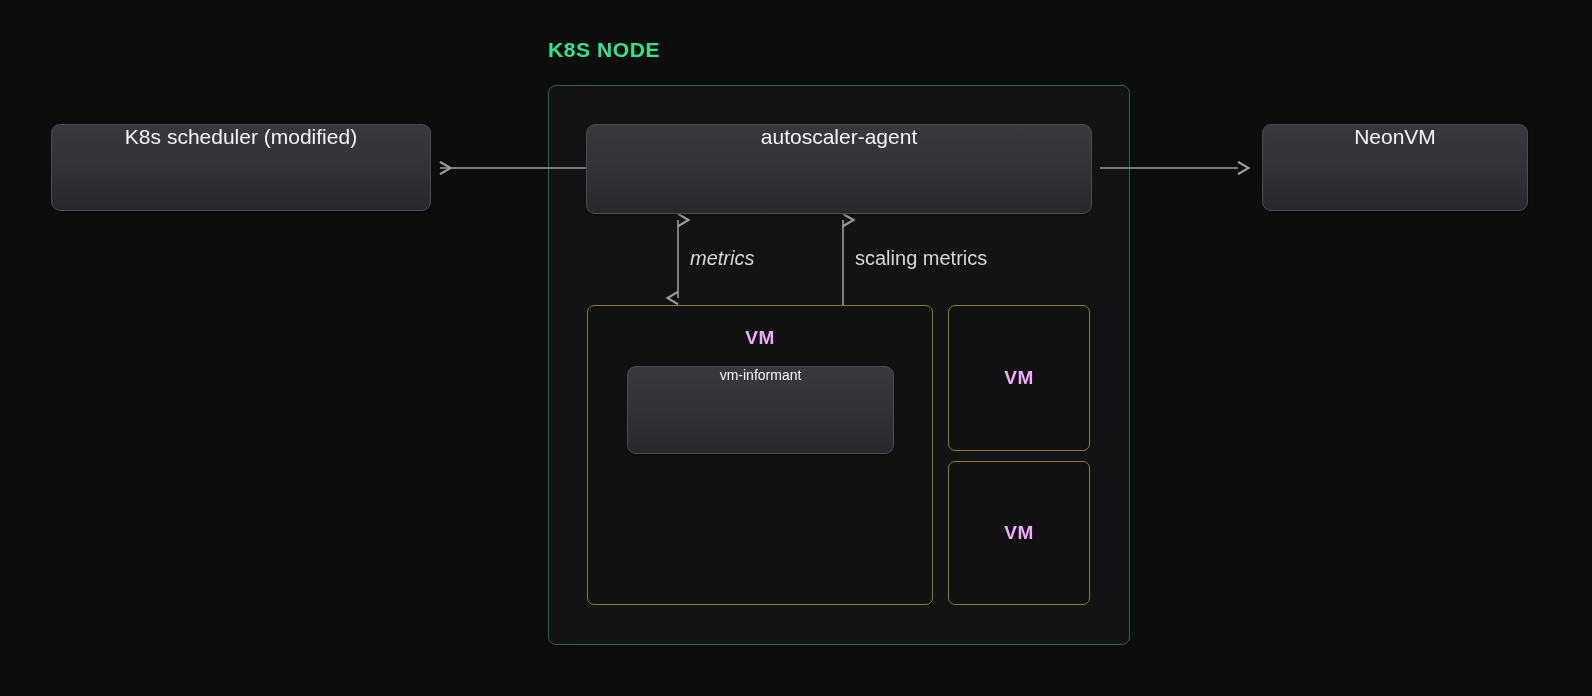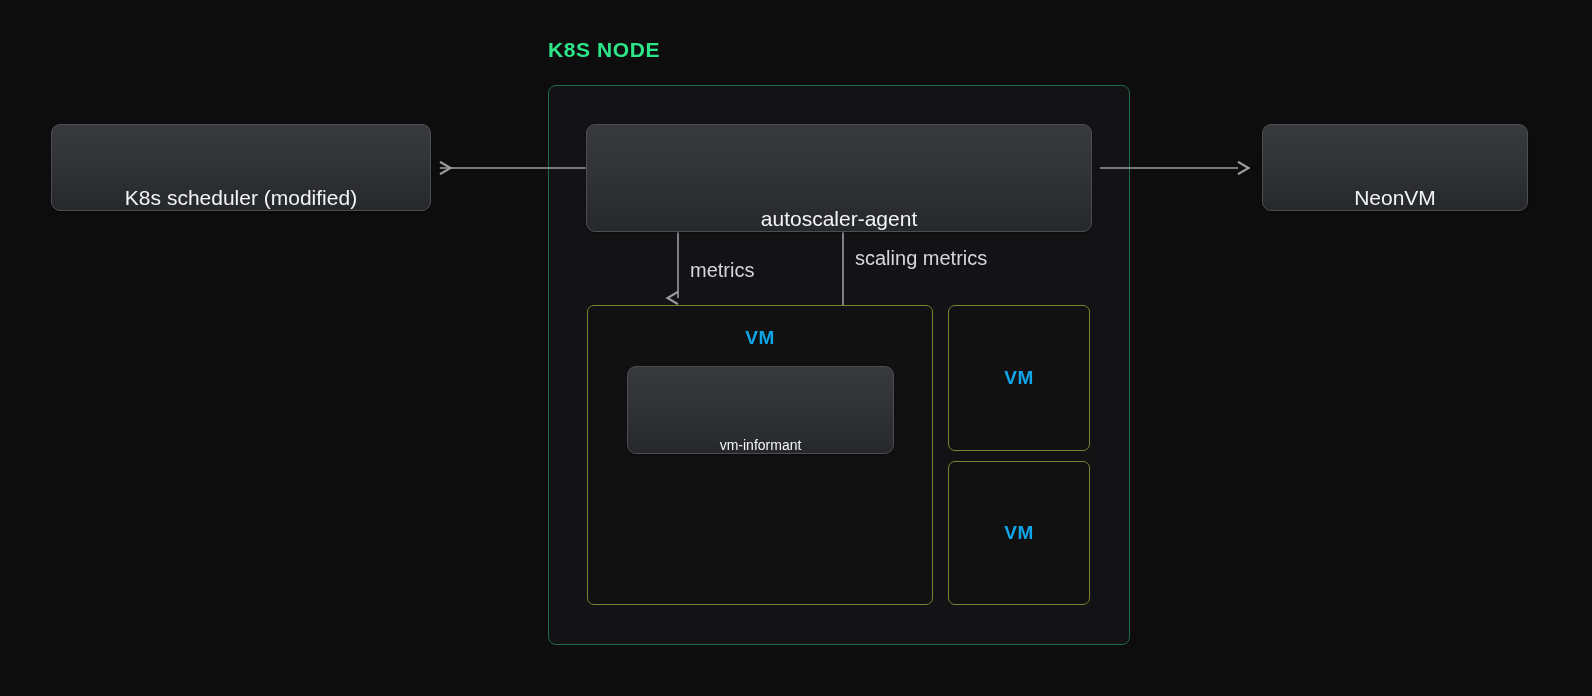--- a/index.html
+++ b/index.html
@@ -45,47 +45,47 @@
     background: #131316;
   }
 
   
   .card {
     position: absolute;
     border: 1px solid #4b4e53;
     border-radius: 9px;
     background: linear-gradient(180deg, #38393d 0%, #323337 45%, #27282b 100%);
     display: flex;
-    align-items: flex-end;
+    align-items: flex-start;
     justify-content: center;
     color: #f2f4f6;
     font-size: 21px;
     box-shadow: 0 1px 2px rgba(0,0,0,.5);
   }
 
   .card-k8s-scheduler { left: 51px;   top: 124px; width: 380px; height: 87px; }
   .card-neonvm        { left: 1246px; top: 124px; width: 266px; height: 87px; margin-left: 16px; }
-  .card-autoscaler    { left: 586px;  top: 124px; width: 506px; height: 108px; }
+  .card-autoscaler    { left: 586px;  top: 124px; width: 506px; height: 90px; }
   .card-vm-informant  { left: 627px;  top: 366px; width: 267px; height: 88px; font-size: 14px; }
   .card-postgres      { left: 627px;  top: 480px; width: 267px; height: 88px; font-size: 20px; }
 
   
   .vm-box {
     position: absolute;
     border: 1.5px solid #82812f;
     border-radius: 7px;
     background: #111112;
   }
 
   .vm-main  { left: 587px; top: 305px; width: 346px; height: 300px; }
   .vm-small-1 { left: 948px; top: 305px; width: 142px; height: 146px; }
   .vm-small-2 { left: 948px; top: 461px; width: 142px; height: 144px; }
 
   .vm-label {
-    color: #0ea5e9;
+    color: #f0abfc;
     font-size: 19px;
     font-weight: bold;
     letter-spacing: 0.4px;
   }
 
   .vm-main .vm-label {
     position: absolute;
     top: 21px;
     left: 0;
     width: 100%;
@@ -103,21 +103,21 @@
   }
 
   
   .edge-label {
     position: absolute;
     color: #d5d7da;
     font-size: 20px;
     white-space: nowrap;
   }
 
-  .label-metrics  { left: 690px; top: 259px; }
+  .label-metrics  { left: 690px; top: 247px; font-style: italic; }
   .label-scaling  { left: 855px; top: 247px; }
 
   
   #arrows {
     position: absolute;
     left: 0; top: 0;
     width: 1592px;
     height: 696px;
     pointer-events: none;
   }

